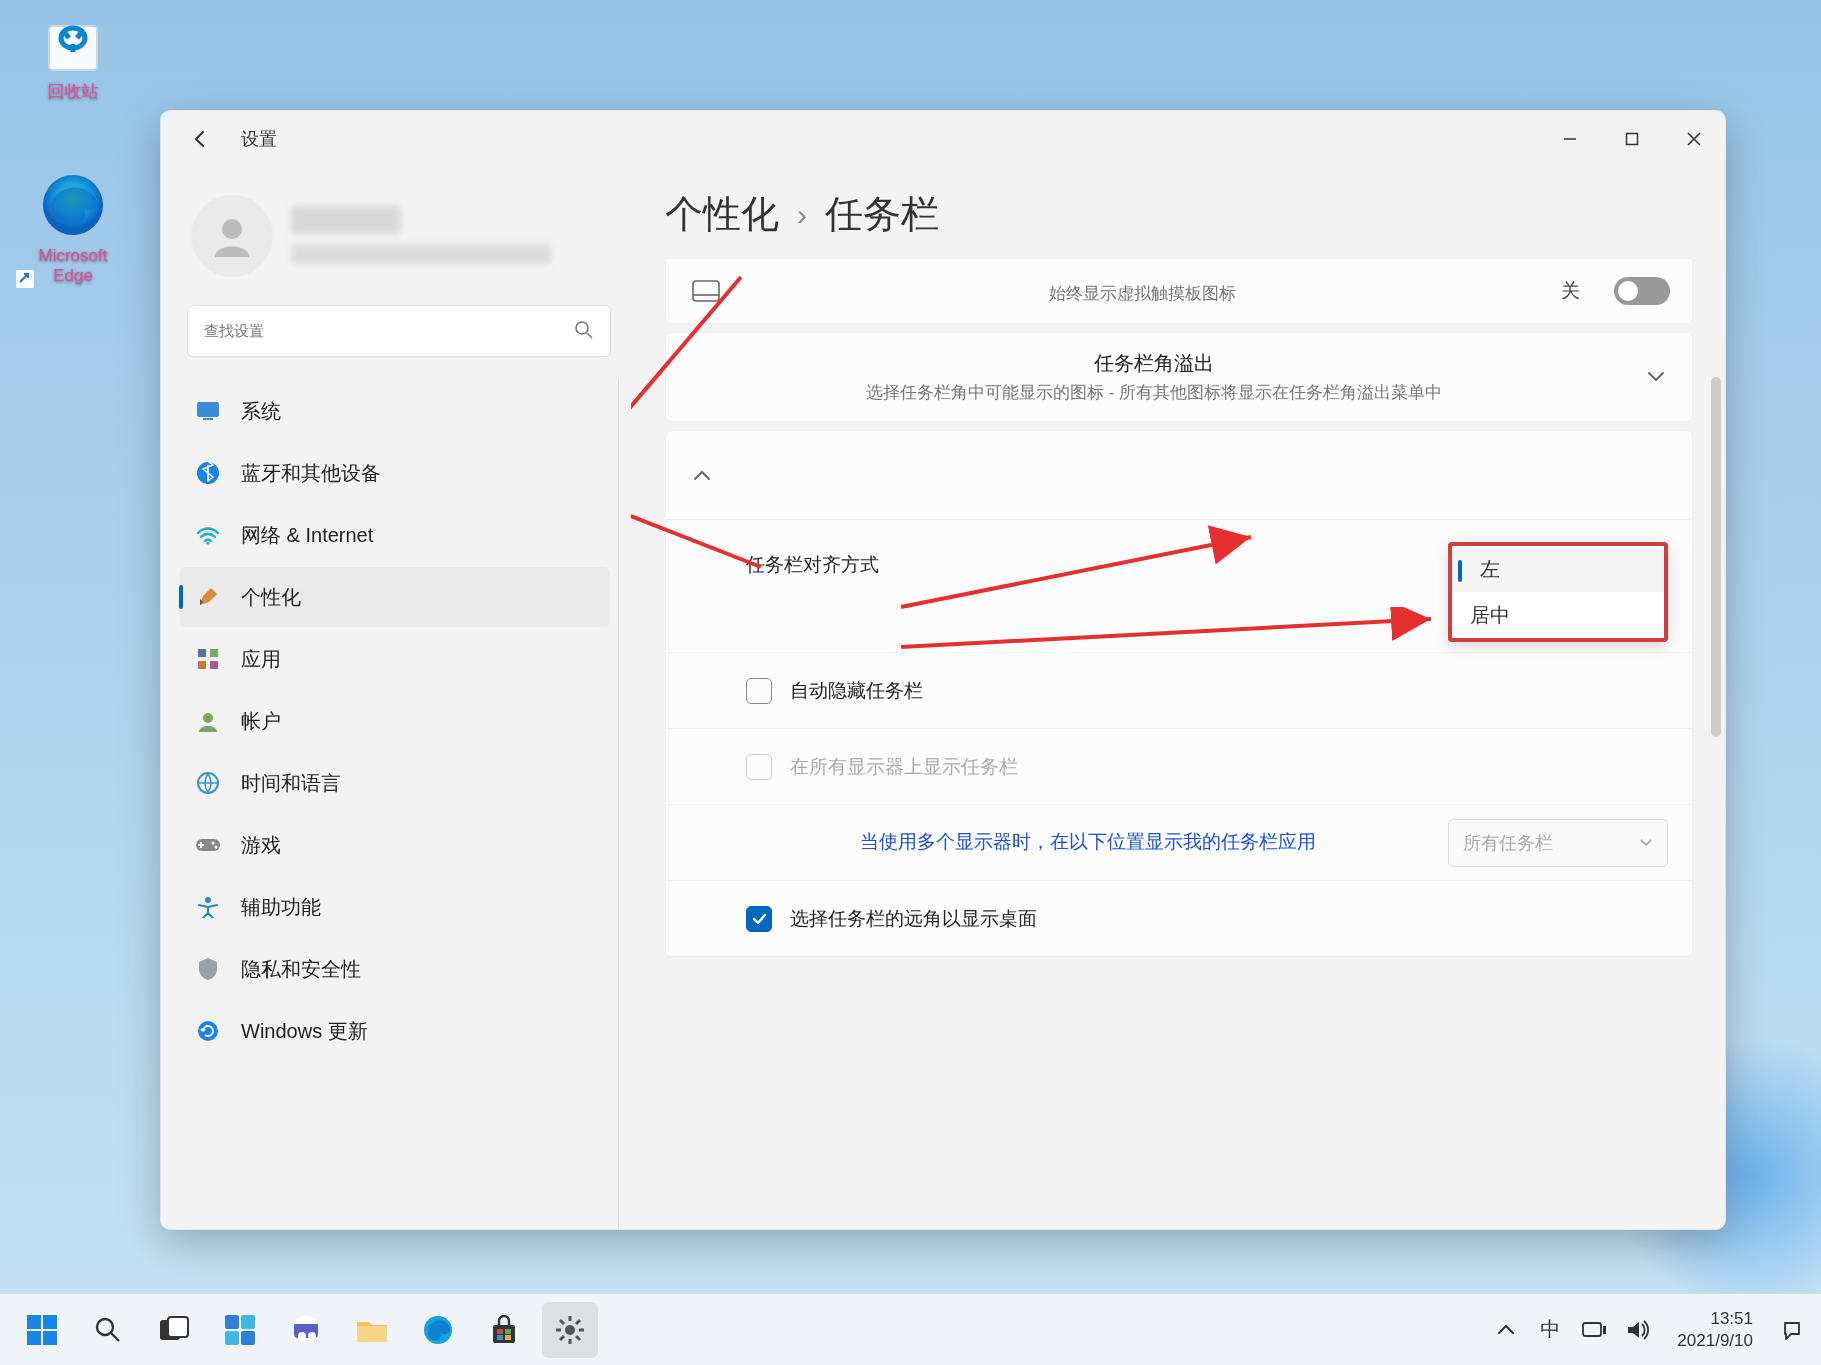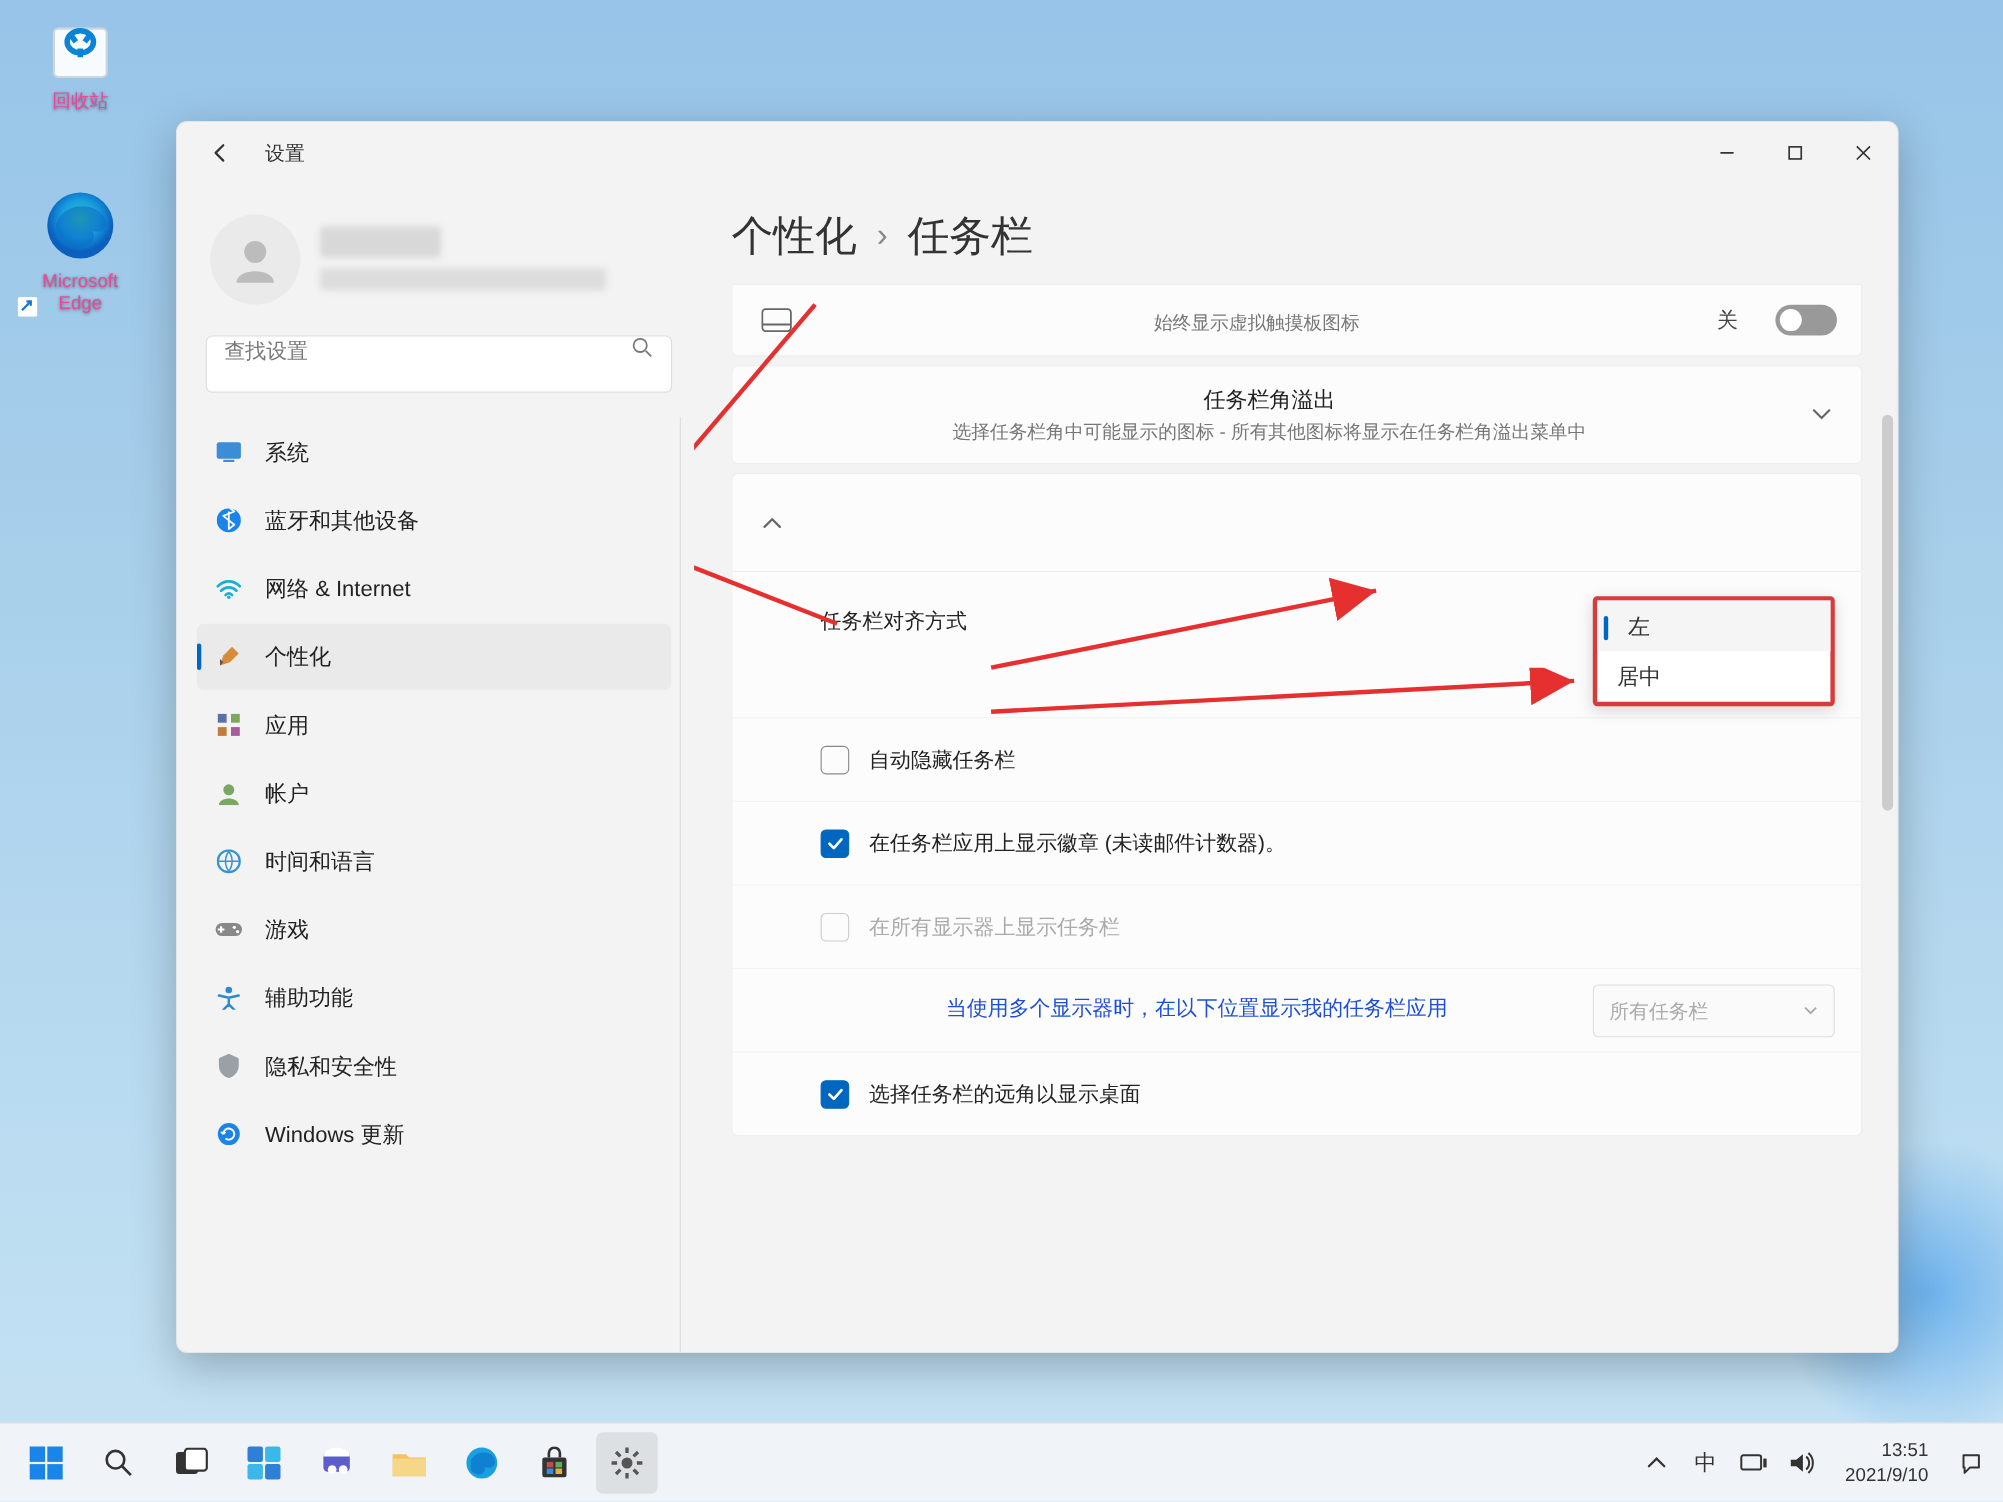--- a/index.html
+++ b/index.html
@@ -51,21 +51,21 @@
   .win-controls { margin-left:auto; display:flex; }
   .win-ctrl { width:62px; height:56px; display:flex; align-items:center; justify-content:center; }
   
   .window-body { flex:1; display:flex; overflow:hidden; }
   .sidebar { width: 470px; padding: 12px 12px 0 18px; display:flex; flex-direction:column; position:relative; }
   .user-block { display:flex; align-items:center; gap:18px; padding: 16px 12px 24px 12px; }
   .avatar { width:82px; height:82px; border-radius:50%; background:#eaeaea; display:flex; align-items:center; justify-content:center; }
   .user-text { flex:1; height:60px; }
   .user-text .blur1 { width:110px; height:28px; background:#d8d8d8; border-radius:3px; filter:blur(3px); margin-bottom:10px; }
   .user-text .blur2 { width:260px; height:20px; background:#dcdcdc; border-radius:3px; filter:blur(3px); }
-  .search-box { margin: 4px 8px 22px 8px; height:52px; background:#fff; border:1px solid #ddd; border-radius:6px; display:flex; align-items:flex-start; padding:0 16px; color:#777; font-size:19px; }
+  .search-box { margin: 4px 8px 22px 8px; height:52px; background:#fff; border:1px solid #ddd; border-radius:6px; display:flex; align-items:center; padding:0 16px; color:#777; font-size:15px; }
   .search-box .ph { flex:1; }
   .nav { flex:1; overflow:auto; border-right:1px solid #ddd; padding-right:8px; }
   .nav-item { height:60px; display:flex; align-items:center; gap:20px; padding:0 16px; border-radius:6px; font-size:20px; color:#222; margin:2px 0; position:relative; }
   .nav-item.active { background:#eaeaea; }
   .nav-item.active::before { content:""; position:absolute; left:0; top:18px; width:4px; height:24px; background:#0067c0; border-radius:3px; }
   .nav-icon { width:26px; height:26px; display:flex; align-items:center; justify-content:center; }
   
   .content { flex:1; padding: 8px 26px 0 34px; overflow:hidden; position:relative; }
   .breadcrumb { display:flex; align-items:center; gap:18px; padding: 14px 0 18px 0; }
   .breadcrumb .bc-item { font-size:38px; font-weight:300; color:#333; }
@@ -360,28 +360,20 @@
                     <span style="margin-left:10px">左</span>
                   </div>
                 <div class="dd-opt">
                     <span>居中</span>
                   </div>
               </div>
             </div>
             <div class="option-row">
               <div class="checkbox"></div>
               <span class="opt-label">自动隐藏任务栏</span>
-            </div>
-            <div class="option-row">
-              <div class="checkbox checked">
-                  <svg width="16" height="16" viewBox="0 0 16 16">
-                    <path d="M3 8 L7 12 L14 4" stroke="#fff" stroke-width="2.4" fill="none" stroke-linecap="round" stroke-linejoin="round"></path>
-                  </svg>
-                </div>
-              <span class="opt-label">在任务栏应用上显示徽章 (未读邮件计数器)。</span>
             </div>
             <div class="option-row">
               <div class="checkbox disabled"></div>
               <span class="opt-label disabled">在所有显示器上显示任务栏</span>
             </div>
             <div class="option-row multi">
               <div class="opt-text">当使用多个显示器时，在以下位置显示我的任务栏应用</div>
               <div class="dropdown disabled">
                 <span>所有任务栏</span>
                 <span class="dd-chev"><svg width="14" height="10" viewBox="0 0 14 10">

